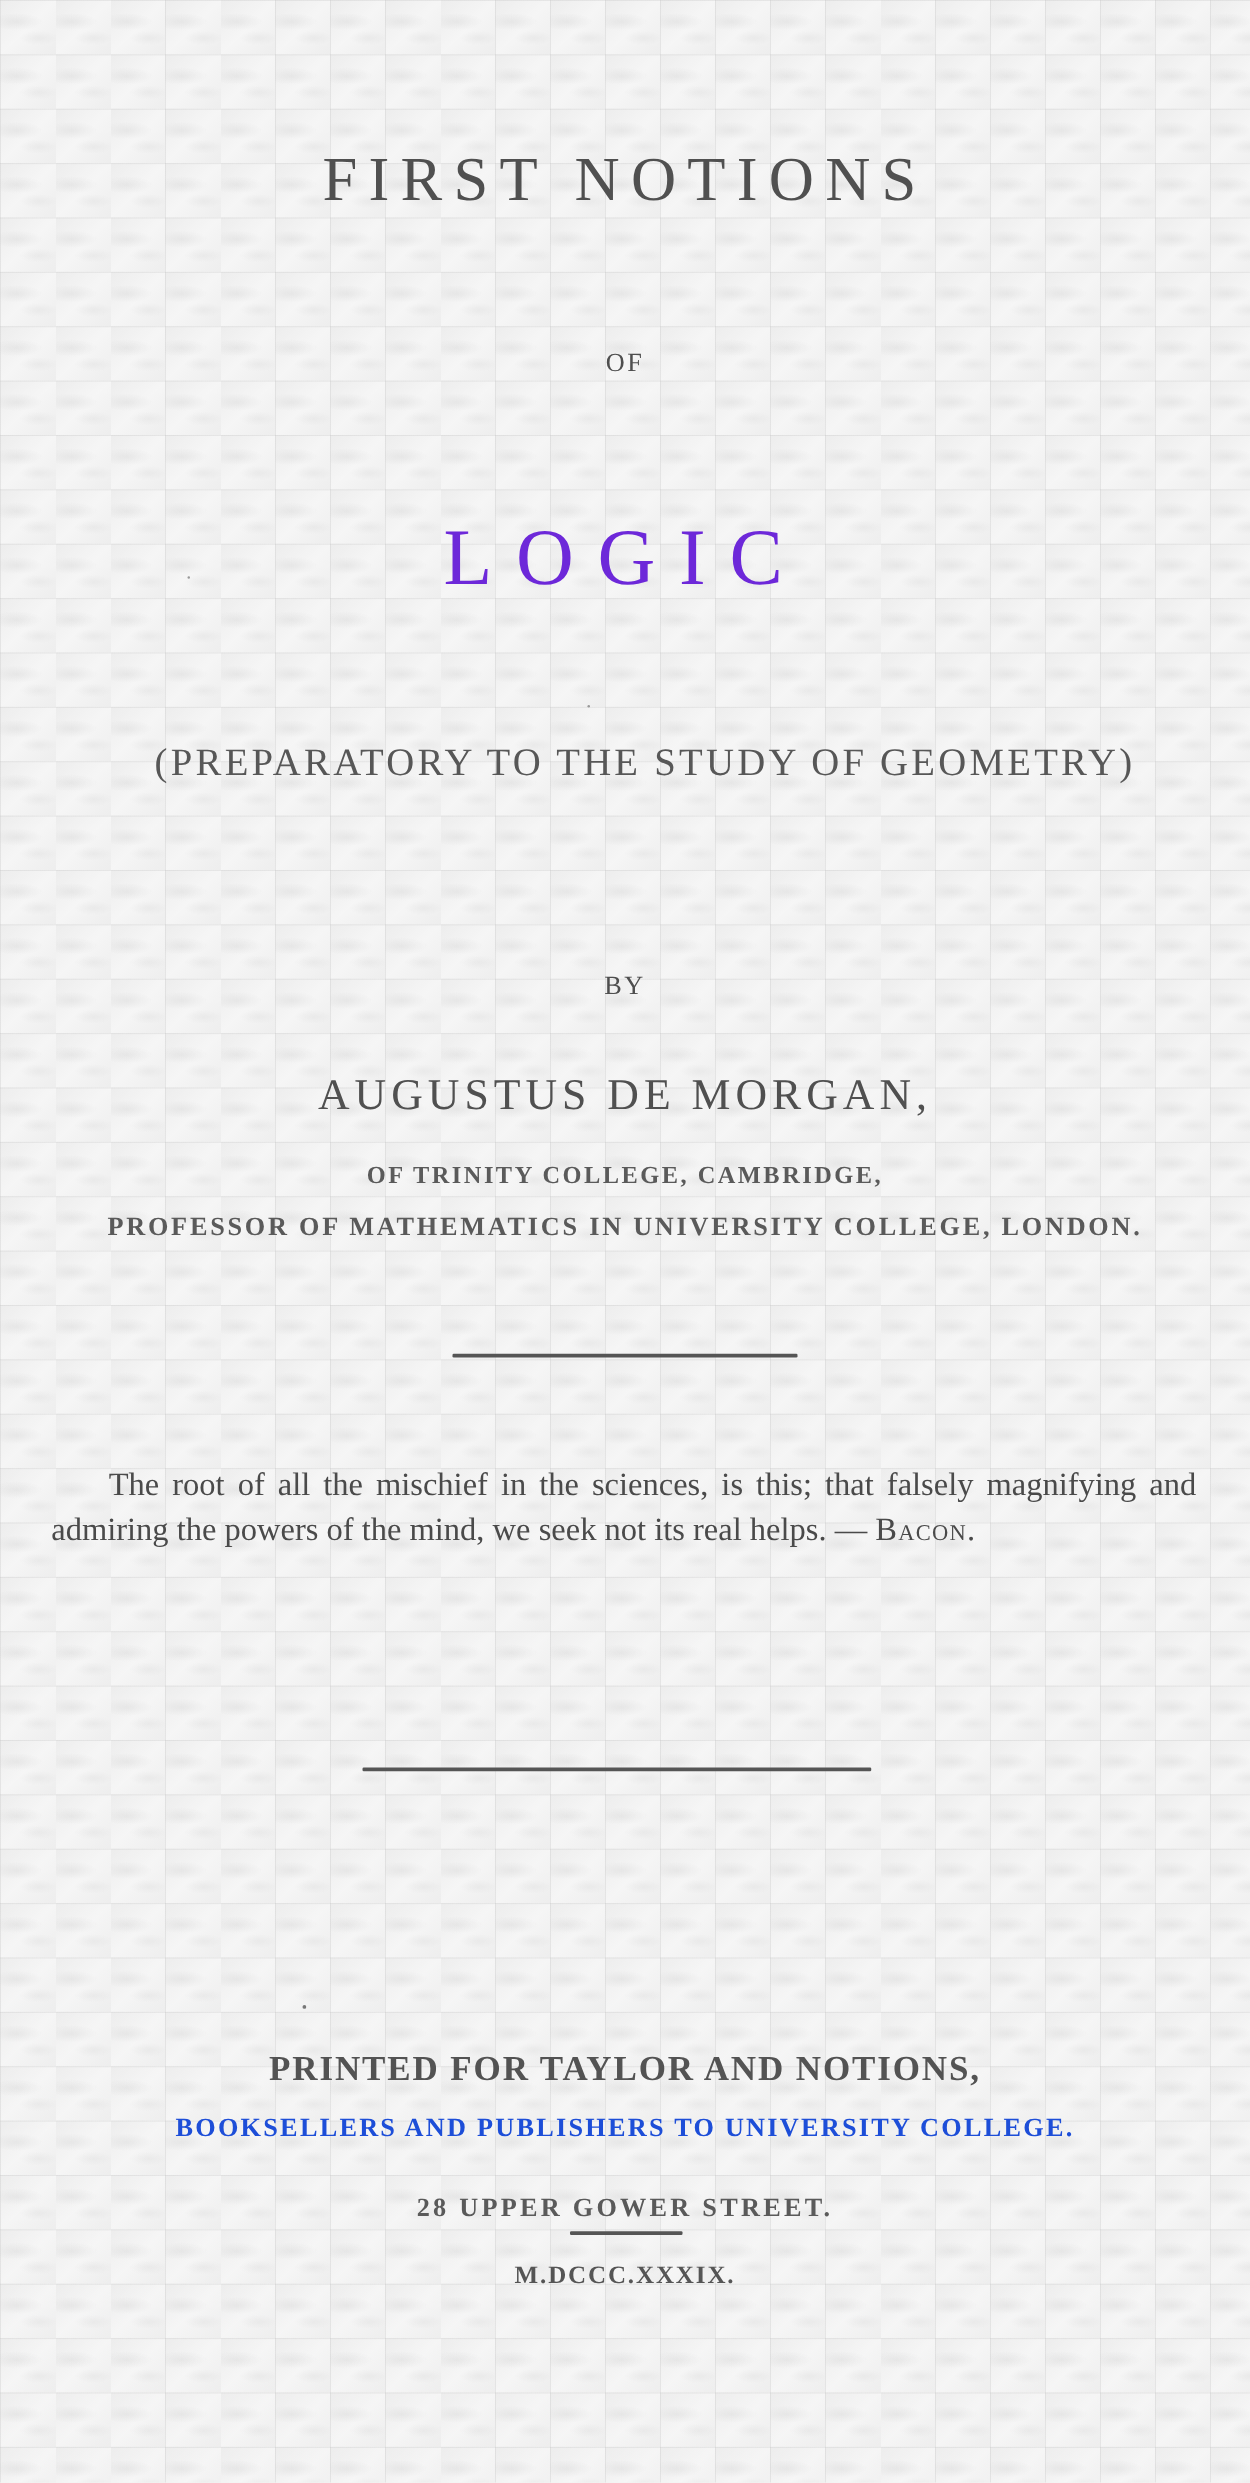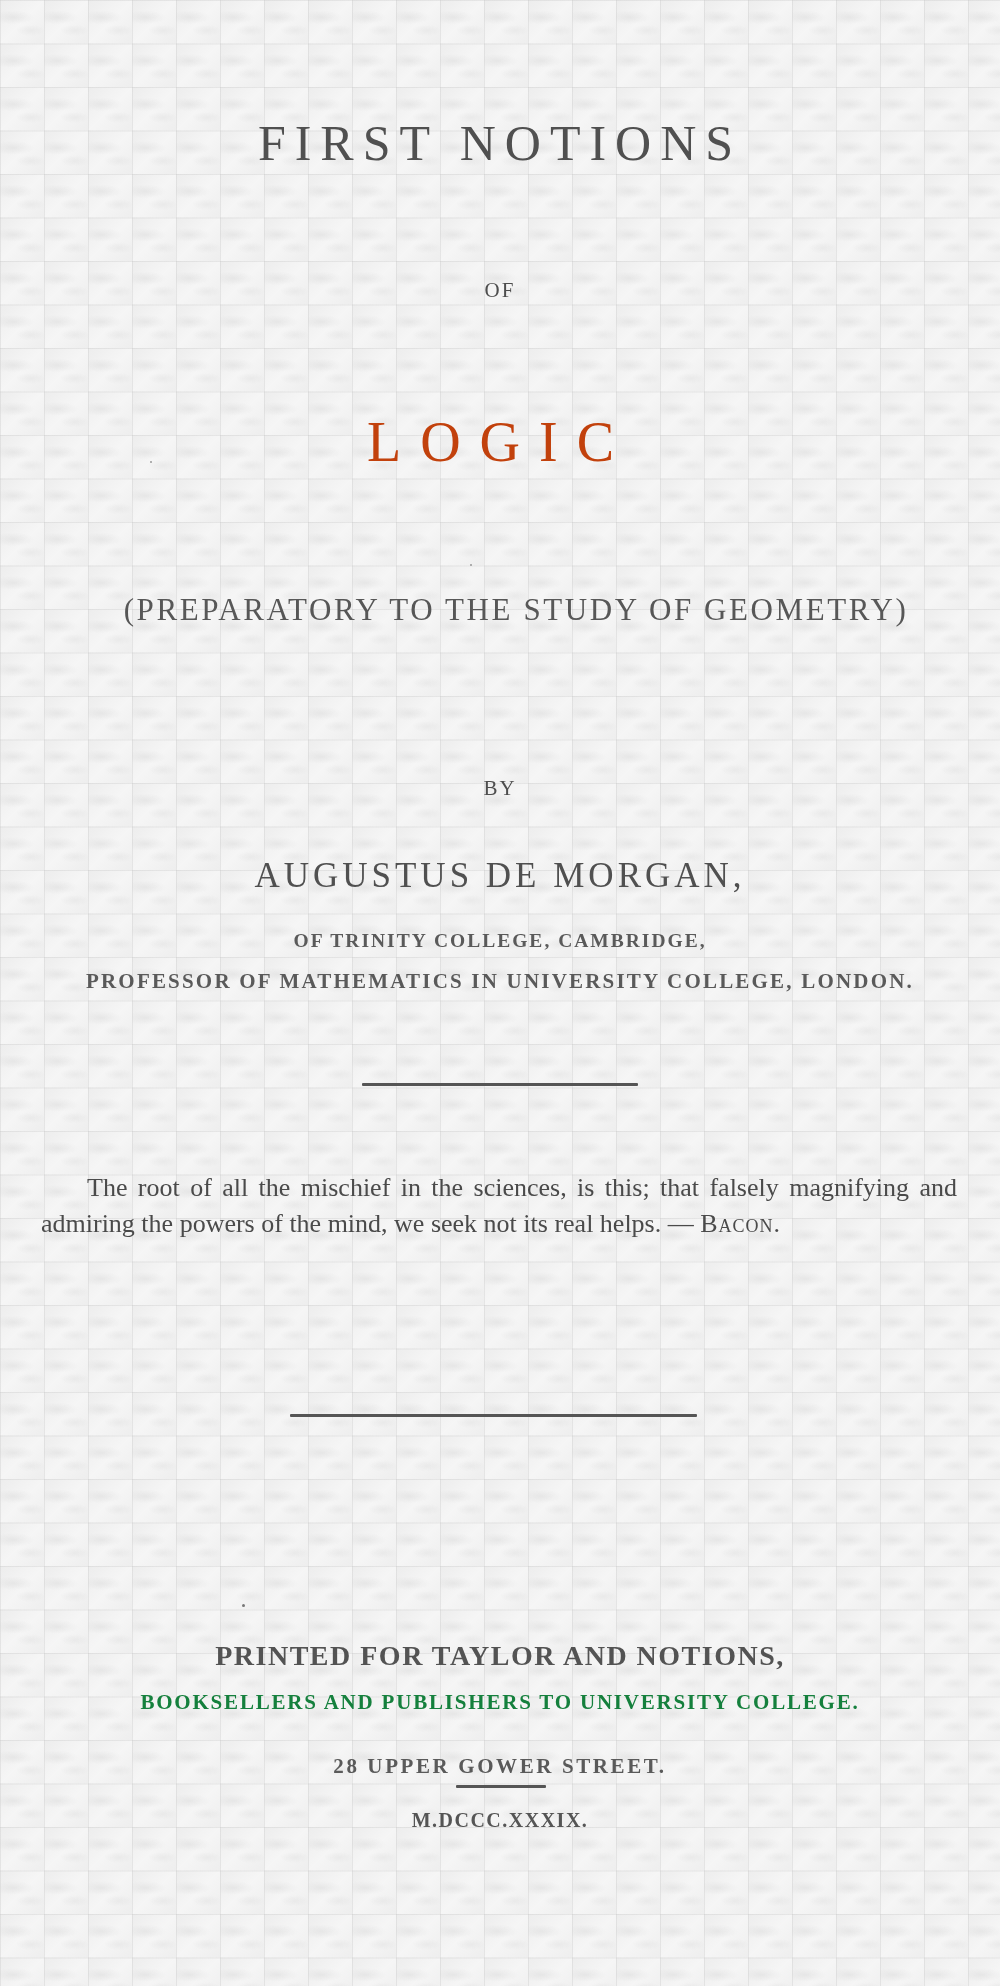--- a/index.html
+++ b/index.html
@@ -41,23 +41,23 @@
     letter-spacing: 9px;
     color: #505050;
   }
   .title-of {
     top: 280px;
     font-size: 21px;
     letter-spacing: 2px;
   }
   .title-logic {
     top: 414px;
-    font-size: 56px;
+    font-size: 64px;
     letter-spacing: 19px;
-    color: #c2410c;
+    color: #6d28d9;
     box-sizing: border-box;
   }
   .subtitle {
     top: 594px;
     font-size: 31px;
     letter-spacing: 2.6px;
     color: #575757;
     padding-left: 16px;
   }
   .by {
@@ -123,21 +123,21 @@
     font-size: 28px;
     letter-spacing: 1.5px;
     font-weight: bold;
     color: #535353;
   }
   .imprint-booksellers {
     top: 1692px;
     font-size: 21px;
     letter-spacing: 1.8px;
     font-weight: bold;
-    color: #15803d;
+    color: #1d4ed8;
     text-align: center;
   }
   .imprint-address {
     top: 1736px;
     font-size: 21px;
     letter-spacing: 2.6px;
     font-weight: bold;
     color: #5a5a5a;
     margin-top: 20px;
   }

